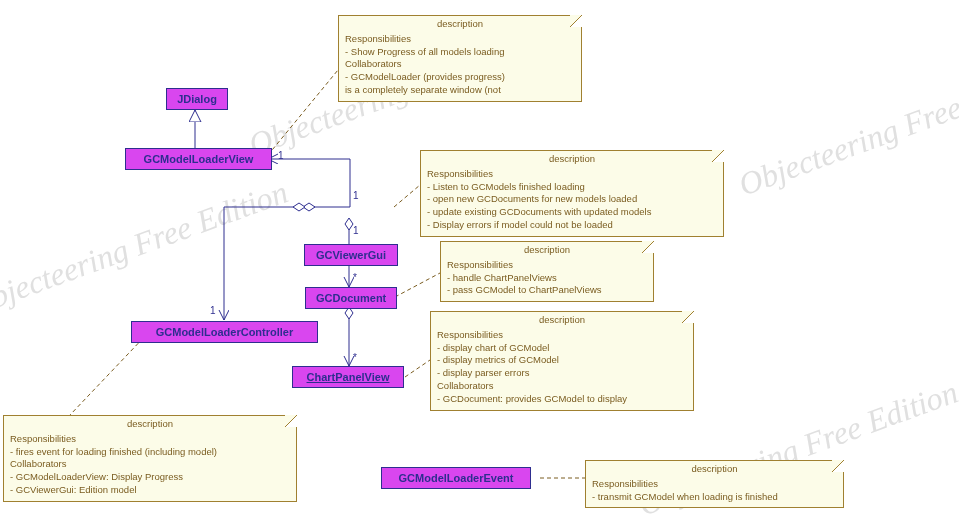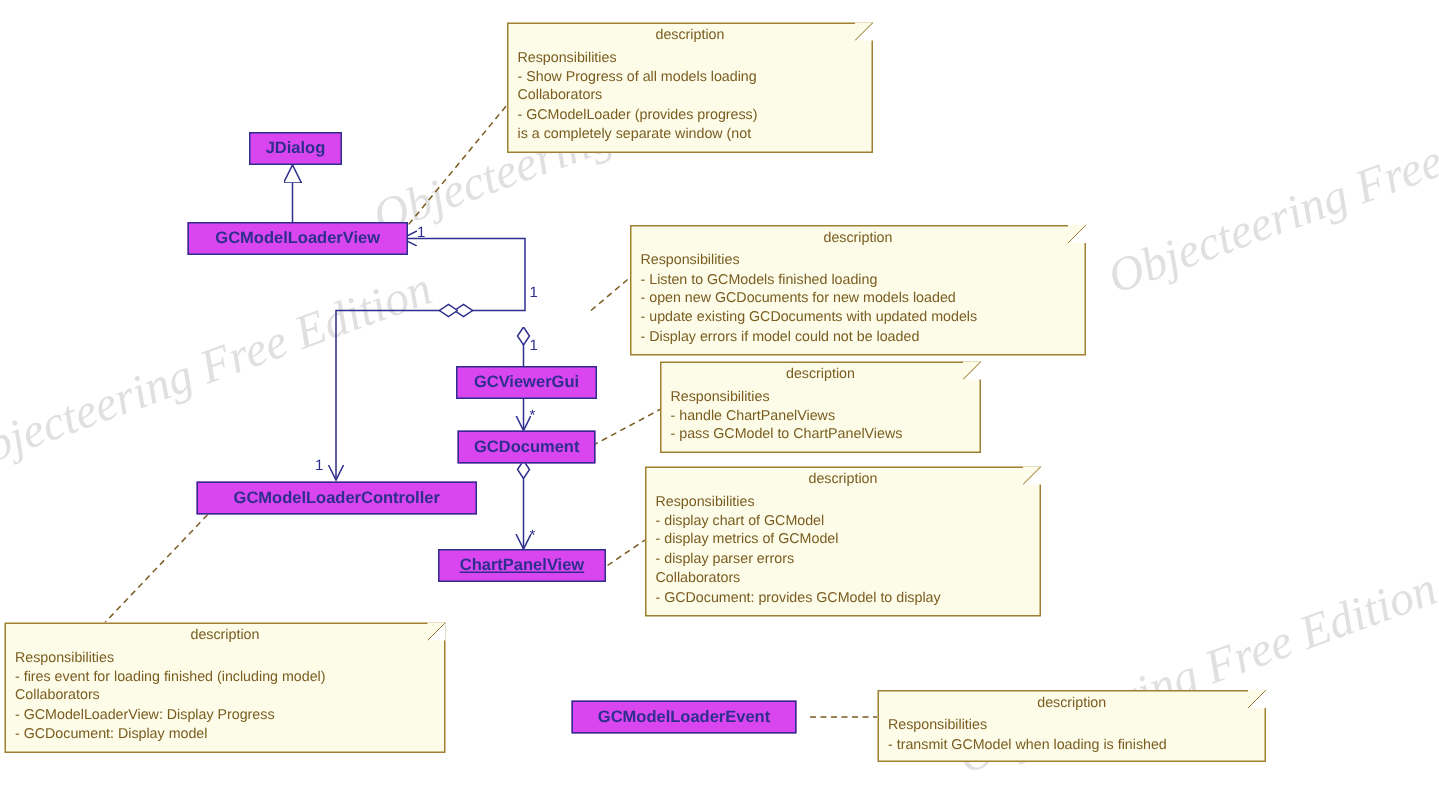--- a/index.html
+++ b/index.html
@@ -159,20 +159,20 @@
   <div>Collaborators</div>
   <div>- GCDocument: provides GCModel to display</div>
 </div>
 
 <div class="note-box" style="left:3px; top:415px; width:280px;">
   <span class="note-title">description</span>
   <div>Responsibilities</div>
   <div>- fires event for loading finished (including model)</div>
   <div>Collaborators</div>
   <div>- GCModelLoaderView: Display Progress</div>
-  <div>- GCDocument: Display model</div>
+  <div>- GCViewerGui: Edition model</div>
 </div>
 
 <div class="note-box" style="left:585px; top:460px; width:245px;">
   <span class="note-title">description</span>
   <div>Responsibilities</div>
   <div>- transmit GCModel when loading is finished</div>
 </div>
 
 </body></html>

